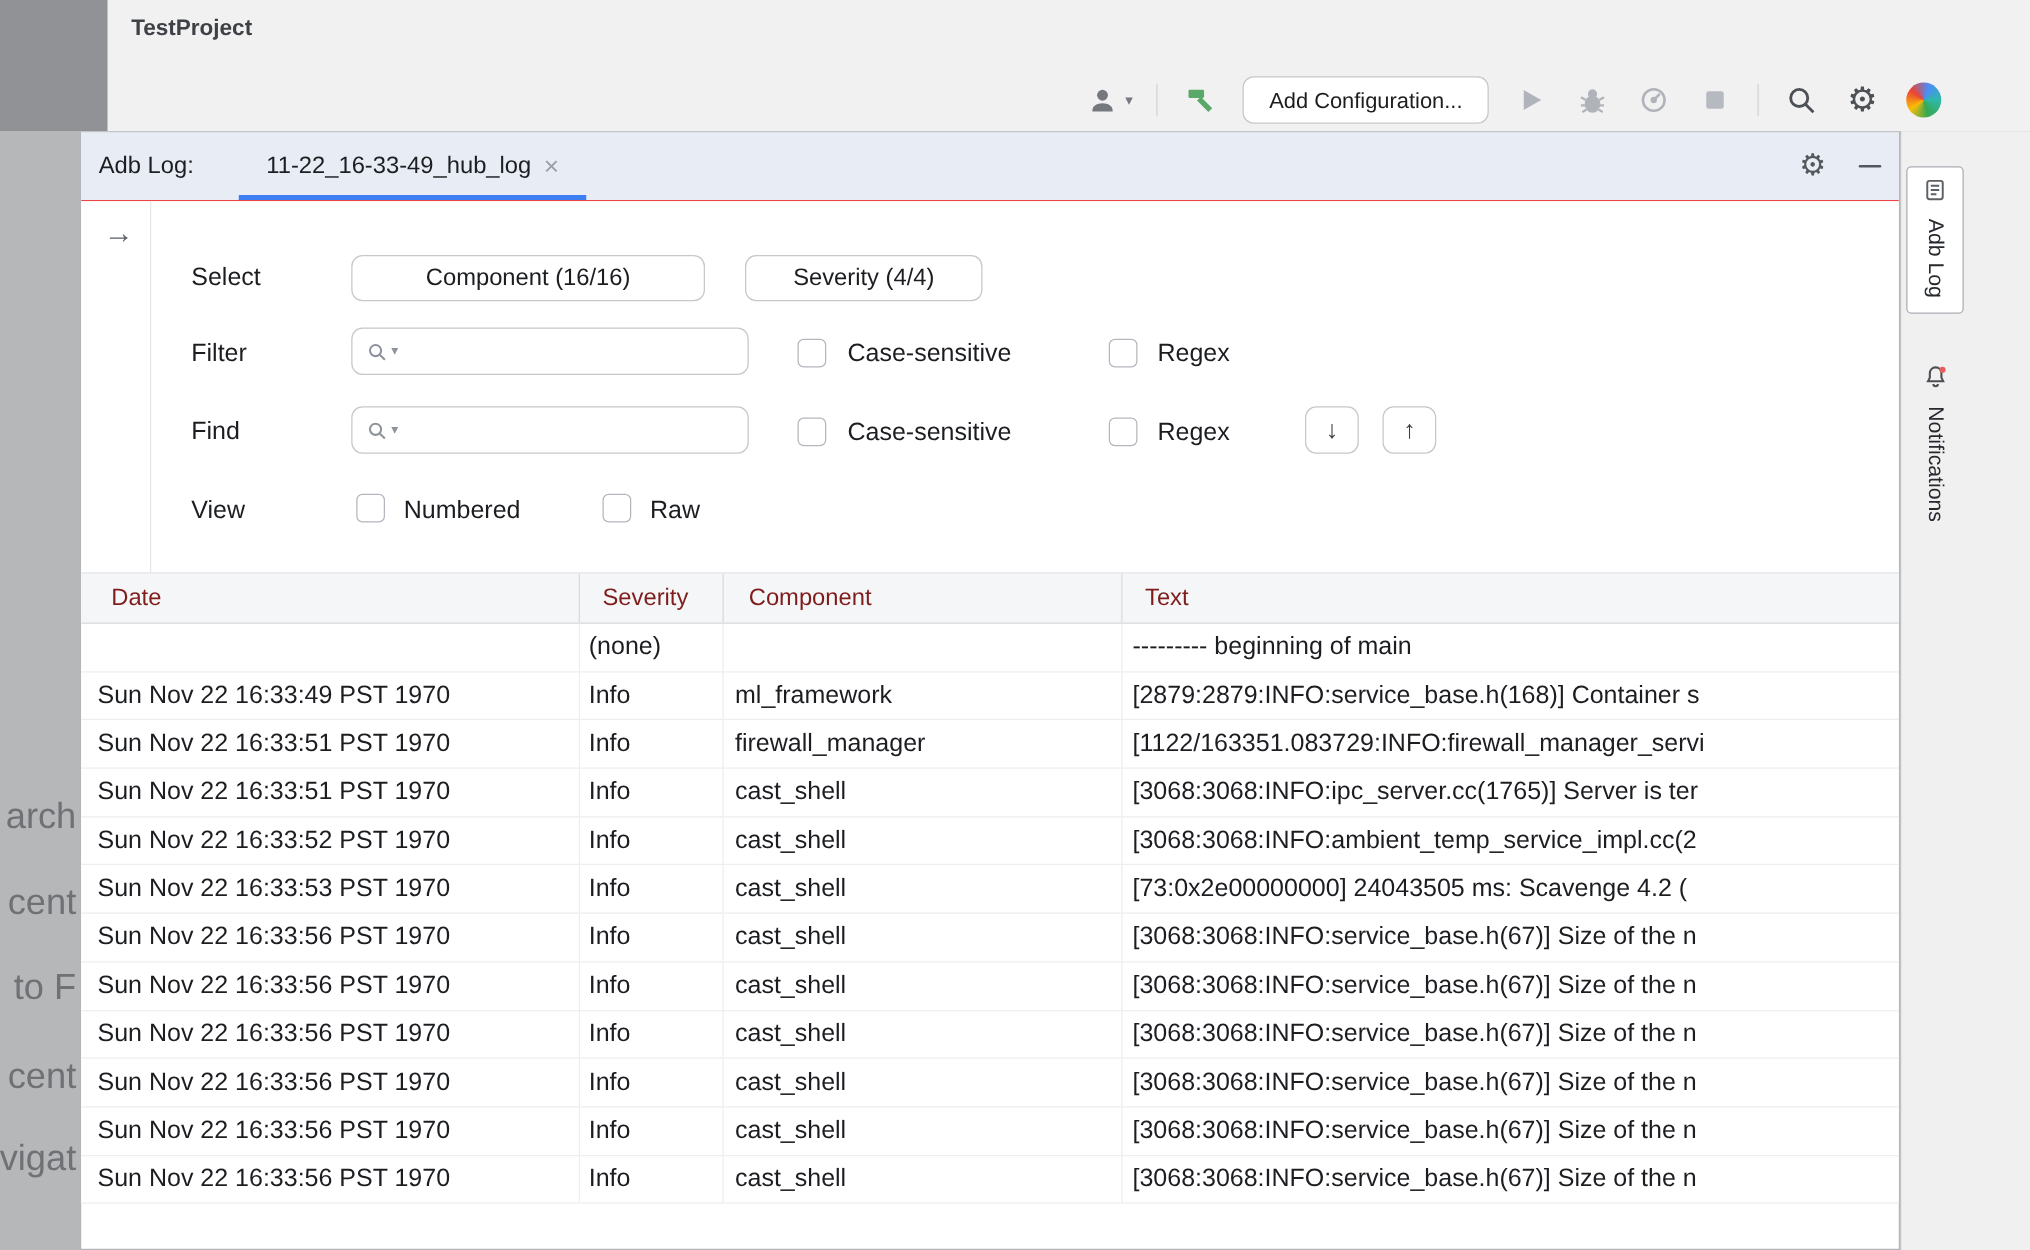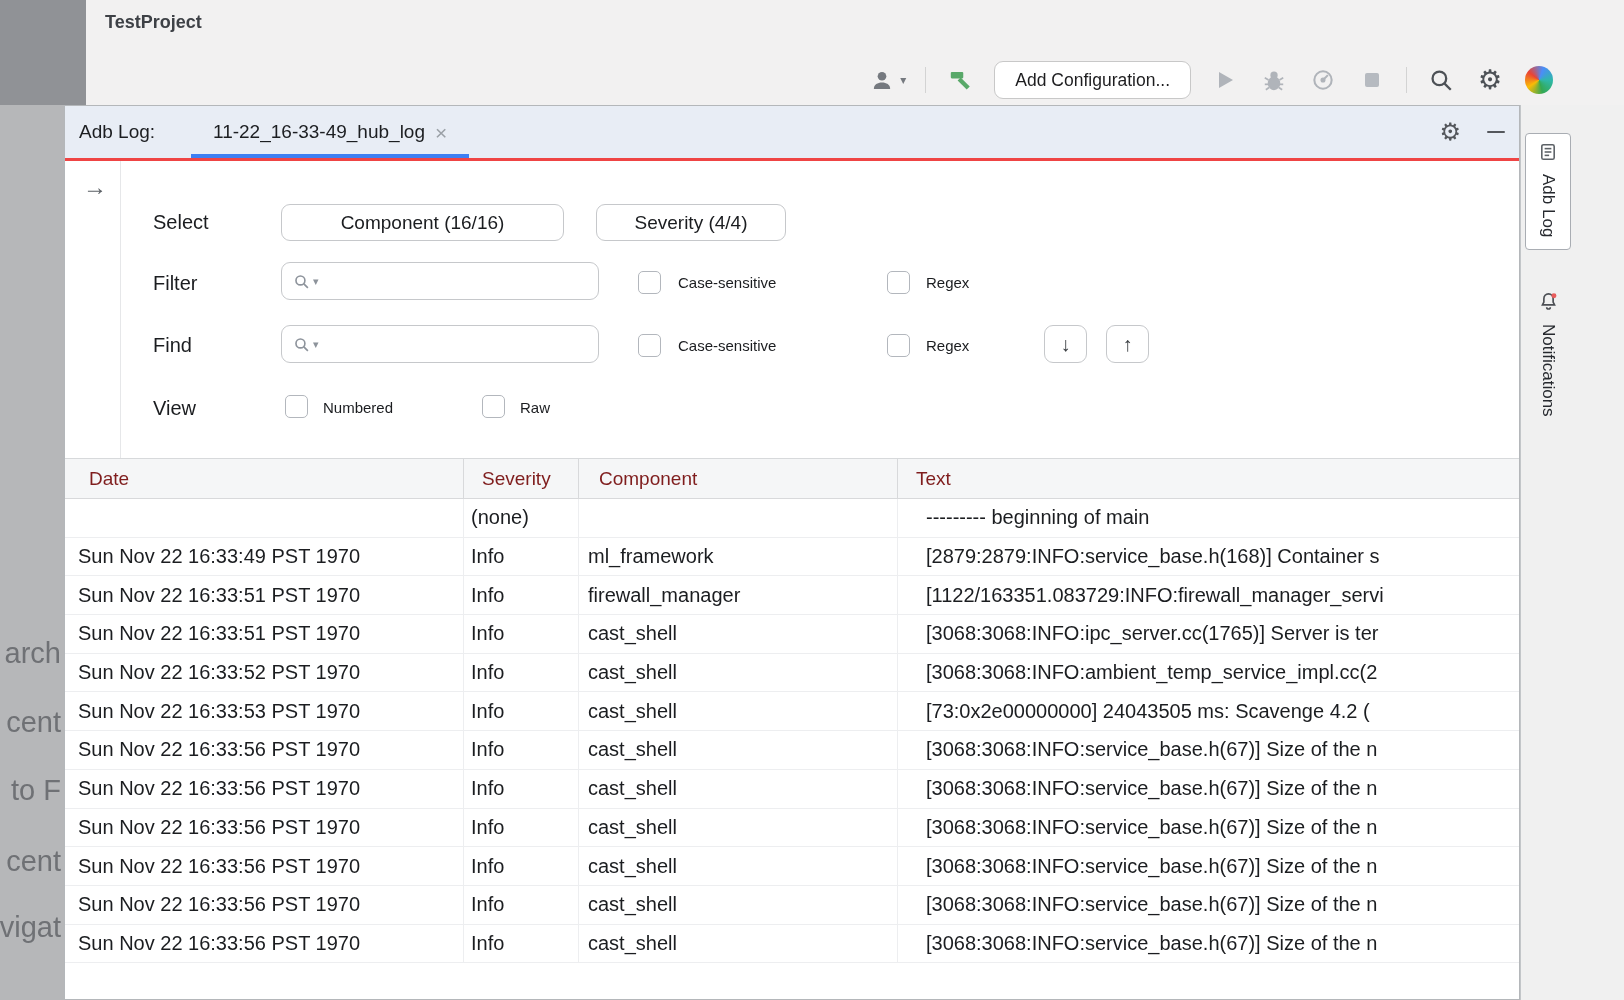--- a/index.html
+++ b/index.html
@@ -23,21 +23,21 @@
          background:conic-gradient(from 20deg,#4b8df8,#2fb8a8,#34a853,#fbbc05,#ea4335,#4b8df8); }
 
   
   .left-strip { position:absolute; left:0; top:105px; width:64px; height:895px; background:#b6b7b9; overflow:hidden; }
   .frag { position:absolute; right:3px; font-size:29px; color:#6f7175; white-space:pre; }
   .f1{top:532px} .f2{top:601px} .f3{top:669px} .f4{top:740px} .f5{top:806px}
 
   
   .panel { position:absolute; left:64px; top:105px; width:1456px; height:895px; background:#ffffff;
            border:1px solid #b4b7ba; }
-  .panel-header { position:relative; height:55px; background:#e8edf5; border-bottom:3px solid #ef4444; }
+  .panel-header { position:relative; height:55px; background:#e8edf5; border-bottom:1px solid #ef4444; }
   .panel-title { position:absolute; left:14px; top:0; height:100%; display:flex; align-items:center;
                  font-size:19px; font-weight:500; color:#1c1e21; }
   .tab { position:absolute; left:126px; top:0; bottom:0; display:flex; align-items:center; gap:10px;
          padding:0 22px; font-size:19px; color:#1c1e21; cursor:default; }
   .tab::after { content:""; position:absolute; left:0; right:0; bottom:0; height:4px; background:#3d7ff2; }
   .tab-close { font-size:21px; color:#9aa0a6; line-height:1; }
   .header-actions { position:absolute; right:14px; top:0; height:100%; display:flex; align-items:center; gap:26px; }
   .hdr-gear { font-size:24px; color:#54575c; line-height:1; }
   .minimize-bar { width:18px; height:2.5px; background:#54575c; border-radius:1px; }
 
@@ -48,36 +48,36 @@
   .flabel { position:absolute; font-size:20px; color:#1b1d20; line-height:22px; }
   .pill-btn { position:absolute; height:37px; border:1px solid #c6c8cb; border-radius:9px; background:#fff;
               font-size:19px; color:#1b1d20; display:flex; align-items:center; justify-content:center;
               font-family:inherit; }
   .search-field { position:absolute; width:318px; height:38px; border:1px solid #c6c8cb; border-radius:9px;
                   background:#fff; display:flex; align-items:center; gap:3px; padding:0 8px 0 11px; }
   .search-field input { border:none; outline:none; flex:1; min-width:0; font-size:18px; font-family:inherit;
                         background:transparent; color:#1b1d20; }
   .sf-chev { font-size:11px; color:#8d939b; line-height:1; }
   .cbx { position:absolute; width:23px; height:23px; border:1.5px solid #b3b7bd; border-radius:5px; background:#fff; }
-  .cbx-label { position:absolute; font-size:15px; color:#1b1d20; line-height:22px; }
+  .cbx-label { position:absolute; font-size:20px; color:#1b1d20; line-height:22px; }
   .nav-btn { position:absolute; width:43px; height:38px; border:1px solid #c6c8cb; border-radius:9px;
              background:#fff; font-size:20px; color:#3c4044; display:flex; align-items:center; justify-content:center; }
 
   
   .log-table { position:relative; background:#fff; }
   .thead { display:grid; grid-template-columns:399px 115px 319px 1fr; height:40px; background:#f5f6f7;
            border-bottom:1px solid #d8d9db; }
   .th { display:flex; align-items:center; font-size:19px; color:#7f1d1d; border-right:1px solid #d8d9db;
         white-space:nowrap; overflow:hidden; }
   .th:last-child { border-right:none; }
   .h-date{padding-left:24px} .h-sev{padding-left:18px} .h-comp{padding-left:20px} .h-text{padding-left:18px}
   .trow { display:grid; grid-template-columns:399px 115px 319px 1fr; height:38.7px; border-bottom:1px solid #edeef0; }
   .td { display:flex; align-items:center; font-size:20px; color:#1b1d20; border-right:1px solid #edeef0;
         white-space:nowrap; overflow:hidden; }
-  .td:last-child { border-right:none;margin-left:20px; }
+  .td:last-child { border-right:none; }
   .c-date{padding-left:13px} .c-sev{padding-left:7px} .c-comp{padding-left:9px} .c-text{padding-left:8px}
 
   
   .right-dock { position:absolute; left:1520px; top:105px; width:104px; height:895px; background:#f0f0f0;
                 border-left:1px solid #c3c6c9; }
   .dock-tab { position:absolute; left:4px; width:46px; display:flex; flex-direction:column; align-items:center;
               gap:9px; padding:9px 0 12px; }
   .dock-tab.selected { background:#ffffff; border:1px solid #a9adb3; border-radius:4px; }
   .dock-label { writing-mode:vertical-rl; font-size:17px; color:#26292e; }
   .dt-adb { top:28px; }

